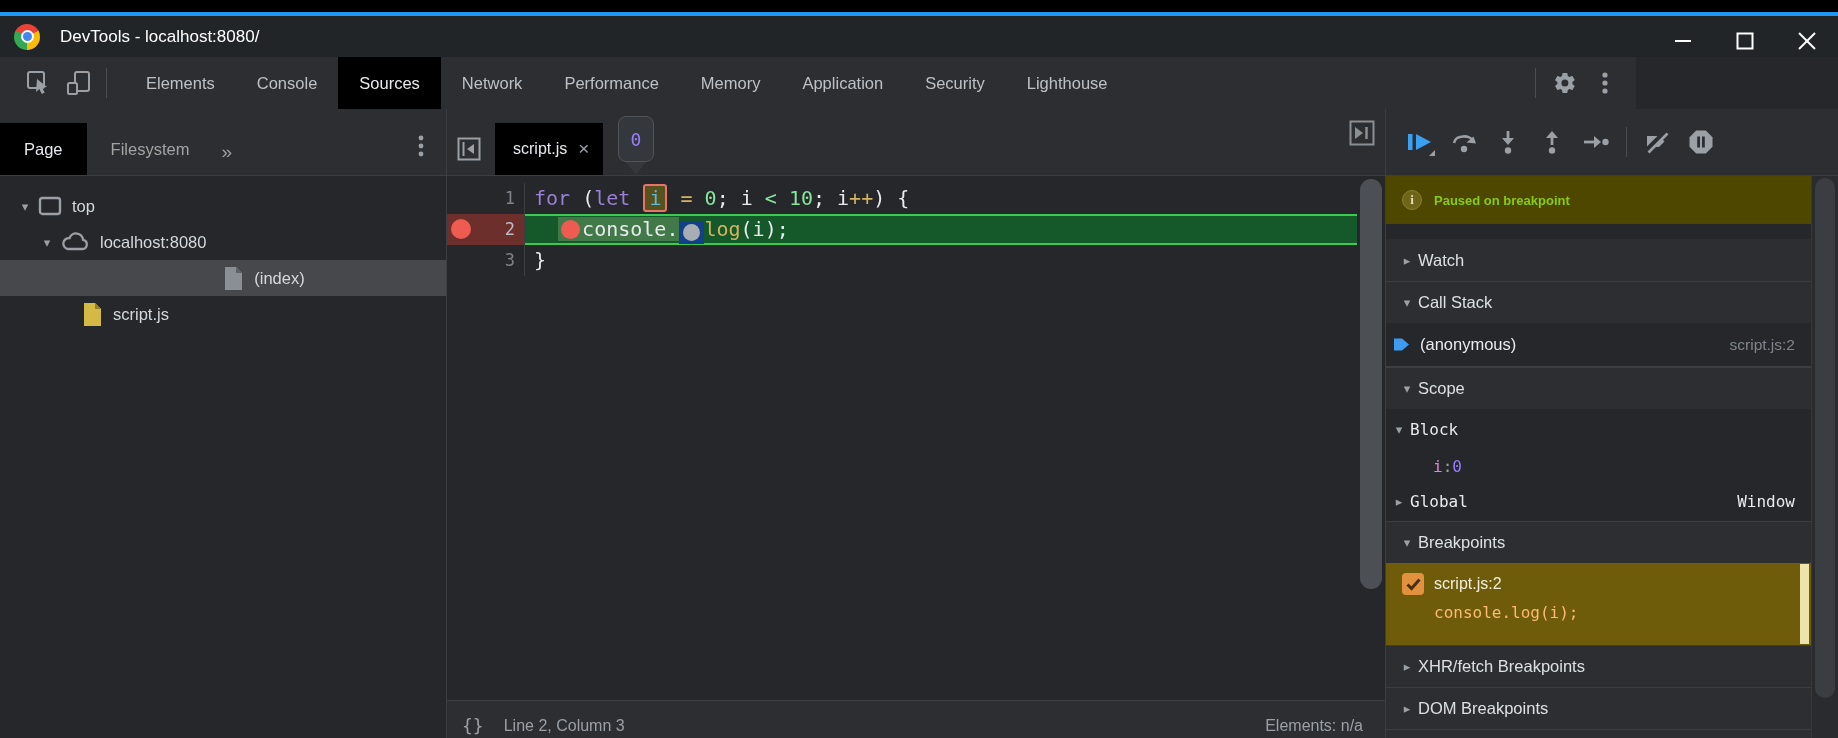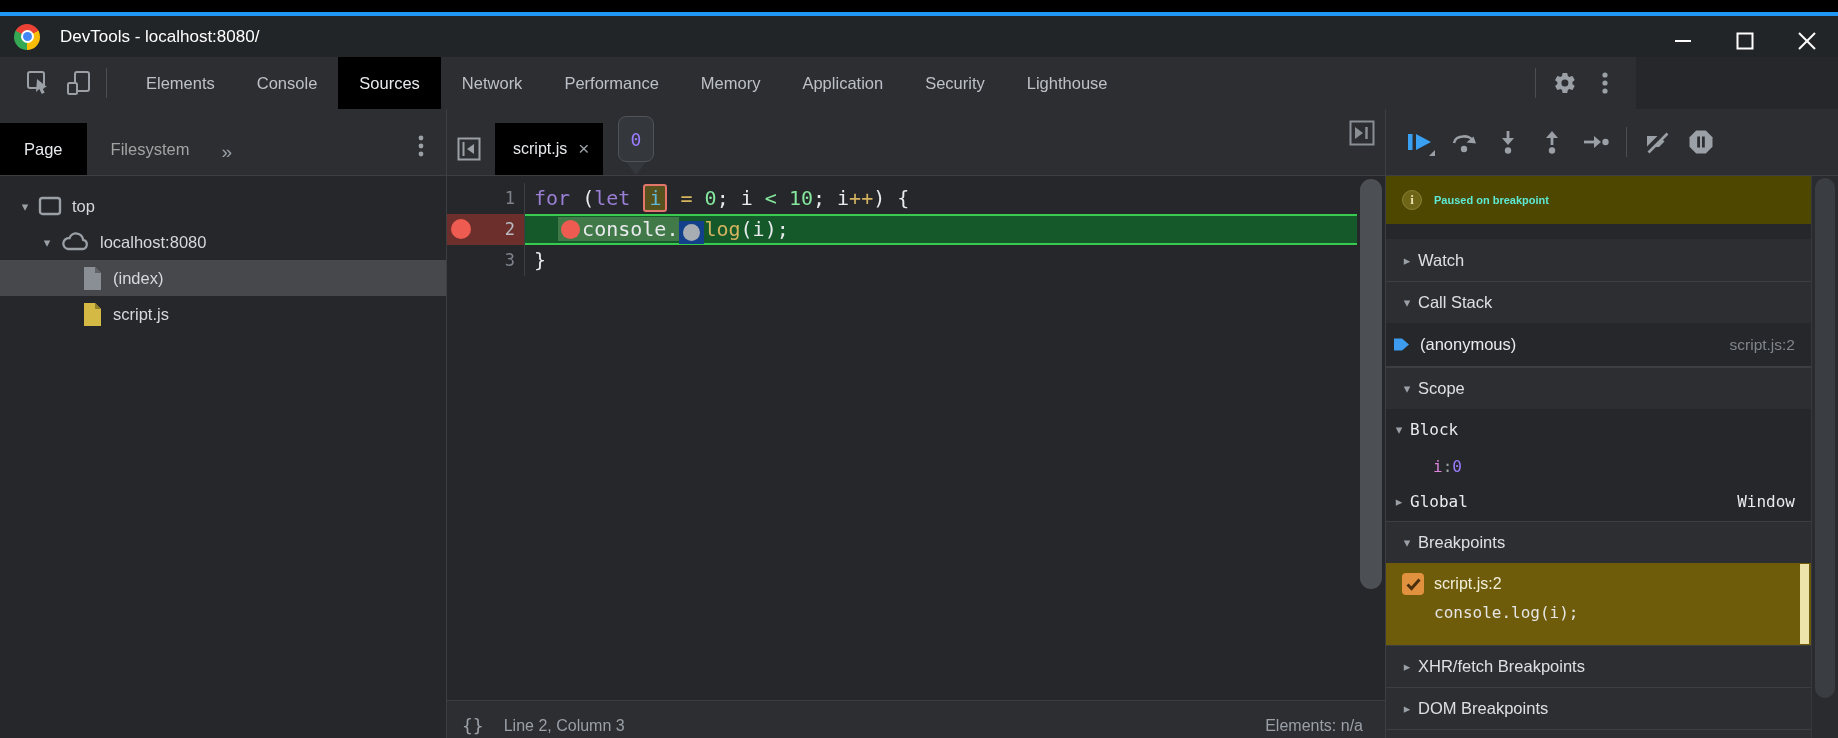--- a/index.html
+++ b/index.html
@@ -69,39 +69,39 @@
   .status-right { margin-left:auto; padding-right:22px; }
   
   .dbg-header { left:1385px; width:453px; align-items:center; border-left:1px solid #3c3e42; }
   .dbg-toolbar { display:flex; align-items:center; padding-left:12px; }
   .dbg-btn { width:44px; height:40px; display:flex; align-items:center; justify-content:center; position:relative; }
   .dbg-btn .corner { position:absolute; right:7px; bottom:6px; width:0; height:0; border-left:6px solid transparent; border-bottom:6px solid #9aa0a6; }
   .dbg-sep { width:1px; height:30px; background:#4a4d51; margin:0 8px; }
   .rightpanel { position:absolute; left:1385px; top:164px; width:453px; height:574px; background:#25272a; border-left:1px solid #3c3e42; overflow:hidden; }
   .rp-content { position:absolute; left:0; top:0; width:425px; }
   .banner { height:48px; background:#4e4700; display:flex; align-items:center; padding-left:16px; }
-  .banner .msg { font-size:11px; font-weight:bold; color:#5eead4; margin-left:12px; }
+  .banner .msg { font-size:13px; font-weight:bold; color:#84cc16; margin-left:12px; }
   .info-ic { width:20px; height:20px; border-radius:50%; background:#6e6519; border:1px solid #8a8030; color:#e9e2ae; font-size:13px; font-weight:bold; font-family:"Liberation Serif", serif; display:flex; align-items:center; justify-content:center; }
   .spacer { height:15px; }
   .sec-h { height:42px; background:#2c2e32; border-top:1px solid #3c3e42; display:flex; align-items:center; padding-left:10px; font-size:16.5px; color:#dde0e3; }
   .sec-h .tw { width:22px; }
   .rp-row { background:#25272a; display:flex; align-items:center; }
   .frame-row { height:44px; border-bottom:1px solid #3c3e42; font-size:16.5px; }
   .frame-loc { margin-left:auto; padding-right:16px; color:#80868b; font-size:15.5px; }
   .mono { font-family:"DejaVu Sans Mono", monospace; font-size:16px; }
   .scope-row { height:41px; }
   .scope-var { height:32px; padding-left:47px; }
   .v-name { color:#da84da; } .v-sep { color:#9aa0a6; } .v-val { color:#9a7cff; }
   .global-row { height:39px; }
   .g-right { margin-left:auto; padding-right:16px; color:#e8eaed; }
   .bp-item { height:82px; background:#6e5c0a; position:relative; padding:10px 0 0 16px; }
   .bp-line1 { display:flex; align-items:center; }
   .bp-check { width:22px; height:22px; background:#e2923e; border-radius:4px; display:flex; align-items:center; justify-content:center; }
   .bp-loc { margin-left:10px; font-size:16px; color:#f1edda; }
-  .bp-code { margin:8px 0 0 32px; color:#e5e5e5; }
+  .bp-code { margin:8px 0 0 32px; color:#fdba74; }
   .bp-stripe { position:absolute; right:2px; top:1px; bottom:1px; width:9px; background:#ece4ab; }
   .rp-scrollbar { position:absolute; right:0; top:0; width:27px; height:574px; background:#292b2e; border-left:1px solid #36383c; }
   .rp-thumb { position:absolute; left:3px; right:3px; top:2px; height:520px; background:#3a3d41; border-radius:10px; }
   
   .tooltip { position:absolute; left:618px; top:104px; width:36px; height:46px; background:#34373c; border:1px solid #505357; border-radius:8px; display:flex; align-items:center; justify-content:center; font-family:"DejaVu Sans Mono", monospace; font-size:18px; color:#9a7cff; z-index:5; }
   .tooltip-arrow { position:absolute; left:626px; top:150px; width:0; height:0; border:10px solid transparent; border-top:13px solid #34373c; z-index:5; }
   svg { display:block; }
 </style>
 </head>
 <body>
@@ -201,21 +201,21 @@
         </div>
         <div class="tree-row" style="padding-left: 36px;">
           <span class="tw">▾</span>
           <span class="tree-icon">
             <svg width="30" height="22">
               <path d="M8 18 h14.5 a4.6 4.6 0 0 0 0.6-9.1 A7 7 0 0 0 9.5 7.2 A5.4 5.4 0 0 0 8 18 Z" fill="none" stroke="#9aa0a6" stroke-width="2.3"></path>
             </svg>
           </span>
           <span>localhost:8080</span>
         </div>
-        <div class="tree-row selected" style="padding-left: 58px;">
+        <div class="tree-row selected" style="padding-left: 58px; justify-content: center;">
           <span class="tw"></span>
           <span class="tree-icon">
             <svg width="21" height="25">
               <path d="M2 1 L13 1 L19 7 L19 24 L2 24 Z" fill="#8a8f95"></path>
               <path d="M13 1 L13 7 L19 7 Z" fill="#5f6368"></path>
             </svg>
           </span>
           <span>(index)</span>
         </div>
         <div class="tree-row" style="padding-left: 58px;">

